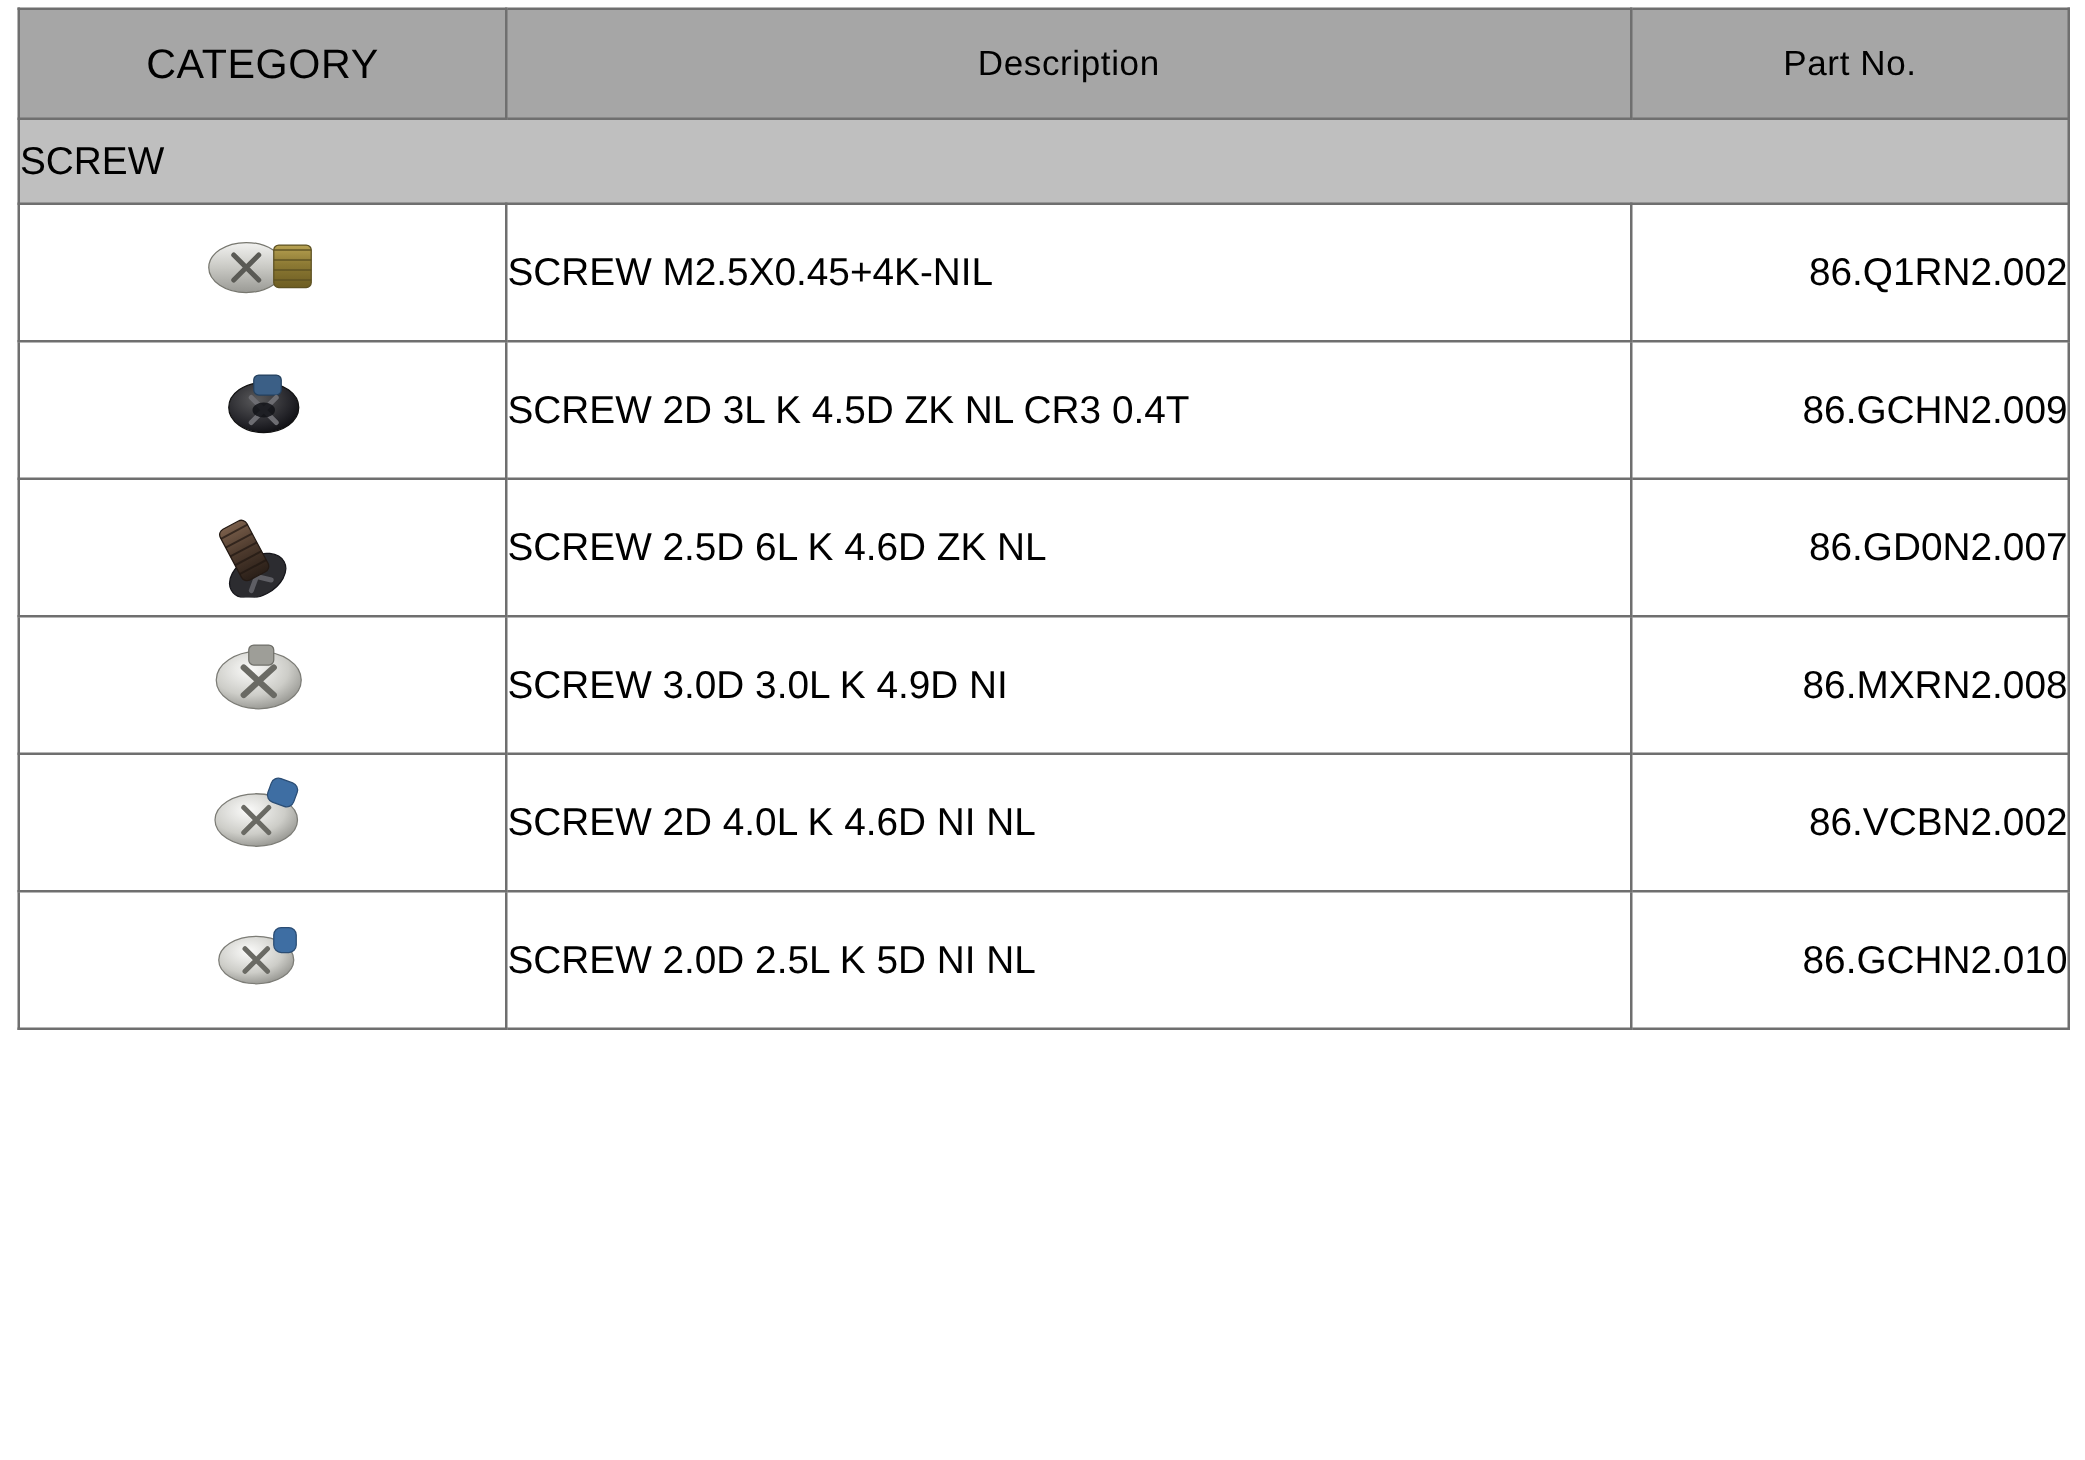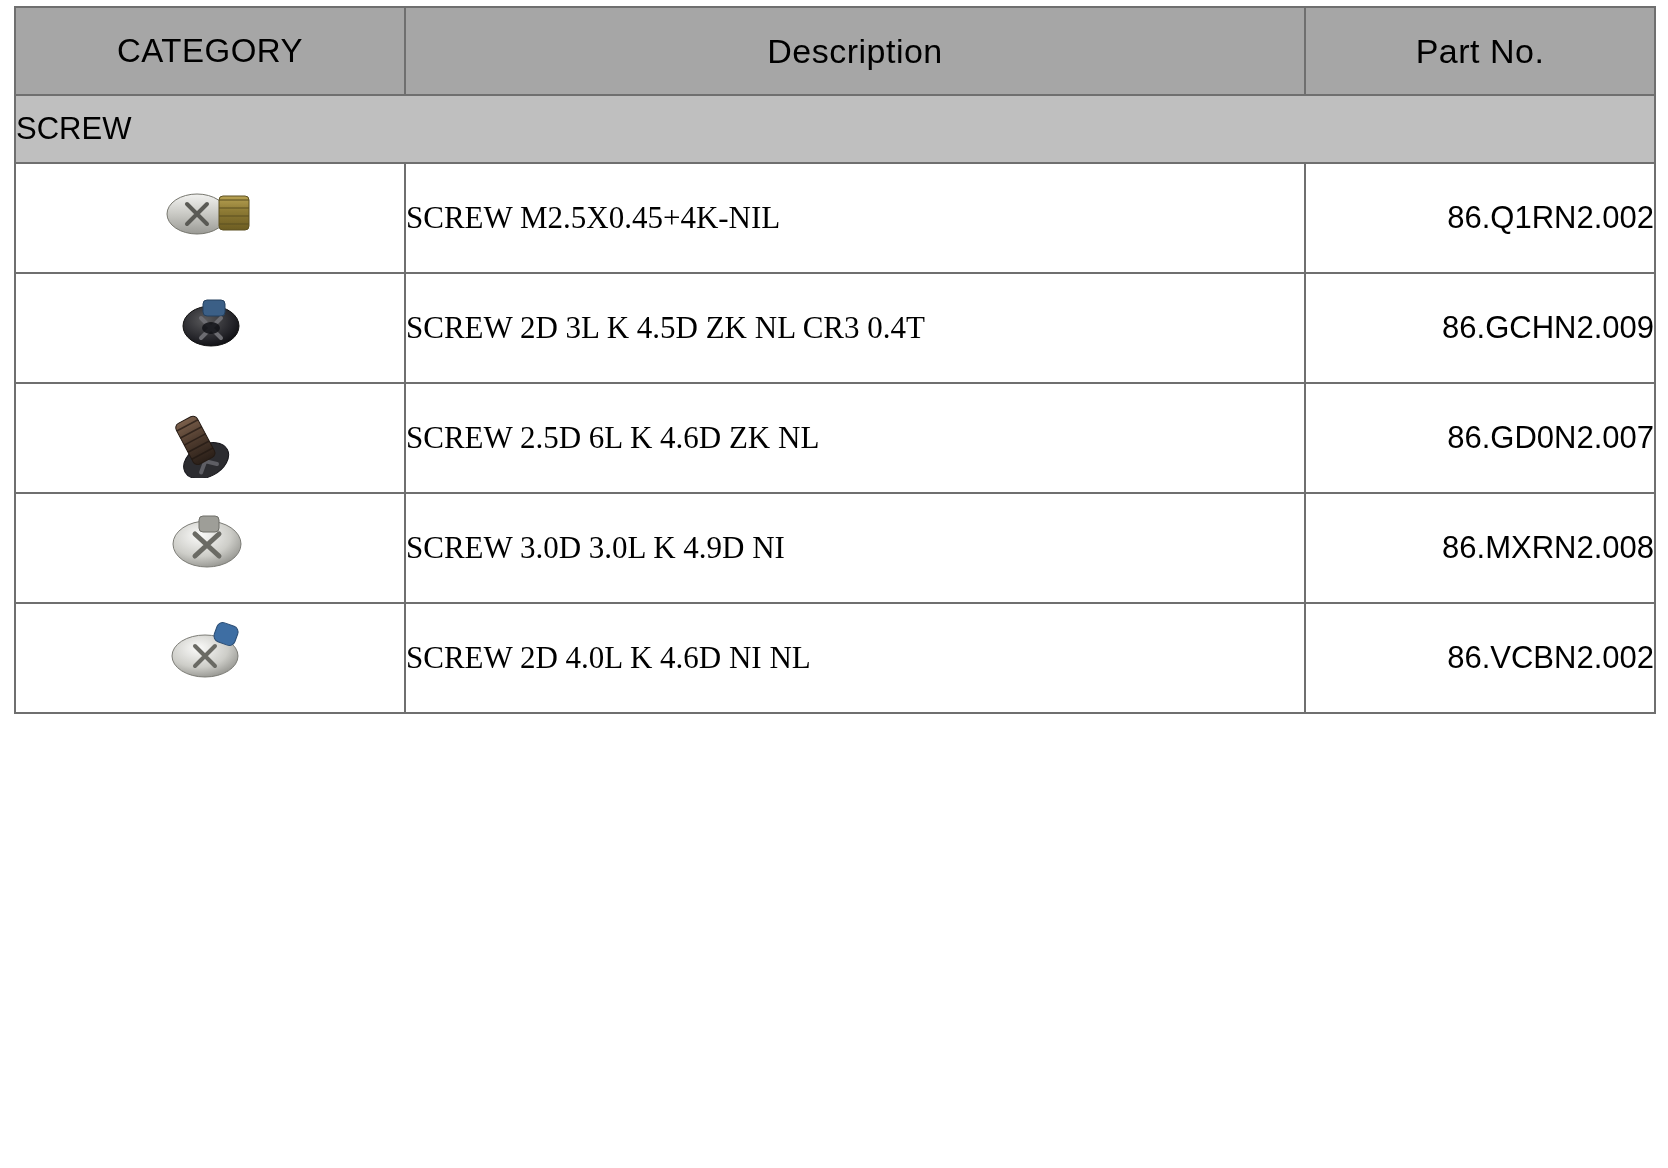--- a/index.html
+++ b/index.html
@@ -32,39 +32,38 @@
     padding: 0;
     vertical-align: middle;
   }
   .col-cat   { width: 390px; }
   .col-desc  { width: 900px; }
   .col-part  { width: 350px; }
 
   .hdr {
     background: #a6a6a6;
     text-align: center;
-    font-size: 34px;
+    font-size: 28px;
     font-weight: 400;
     height: 86px;
     letter-spacing: 0.5px;
   }
   .hdr.cat { font-size: 33px; }
   .section-row td {
     background: #bfbfbf;
     height: 66px;
     font-size: 31px;
     padding-left: 22px;
     text-align: left;
   }
   .desc-cell {
     font-size: 31px;
     padding-left: 26px;
     text-align: left;
     height: 108px;
-    font-family: Liberation Serif, serif;
   }
   .part-cell {
     font-size: 31px;
     text-align: right;
     height: 108px;
   }
   .img-cell {
     text-align: center;
     height: 108px;
     padding: 4px 0;
@@ -210,15 +209,30 @@
                 <path d="M24 24 L44 44 M44 24 L24 44" stroke="#6a6a64" stroke-width="4" stroke-linecap="round"></path>
                 <rect x="44" y="2" width="22" height="20" rx="6" fill="#3e6ea3" stroke="#2b4d74" transform="rotate(20 55 12)"></rect>
               </g>
             </svg>
           </span>
         </td>
         <td class="desc-cell">SCREW 2D 4.0L K 4.6D NI NL</td>
         <td class="part-cell">86.VCBN2.002</td>
       </tr>
 
+      <tr>
+        <td class="img-cell">
+          <span class="screw-wrap">
+            <svg class="screw" width="130" height="90" viewBox="0 0 130 90" aria-hidden="true">
+              <g transform="translate(30,18)">
+                <ellipse cx="30" cy="32" rx="30" ry="19" fill="url(#silv3)" stroke="#7c7c76" stroke-width="1"></ellipse>
+                <path d="M21 23 L39 41 M39 23 L21 41" stroke="#6a6a64" stroke-width="4" stroke-linecap="round"></path>
+                <rect x="44" y="6" width="18" height="20" rx="6" fill="#3e6ea3" stroke="#2b4d74"></rect>
+              </g>
+            </svg>
+          </span>
+        </td>
+        <td class="desc-cell">SCREW 2.0D 2.5L K 5D NI NL</td>
+        <td class="part-cell">86.GCHN2.010</td>
+      </tr>
     </tbody>
   </table>
 </div>
 
 </body></html>

